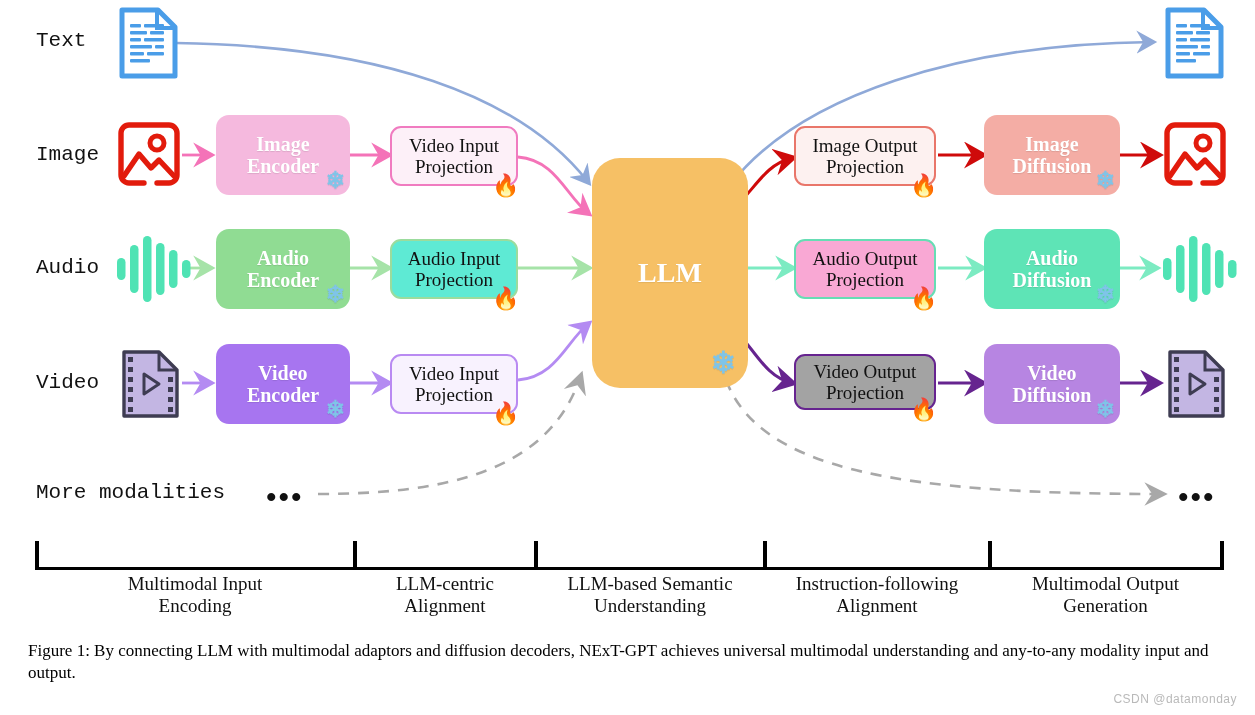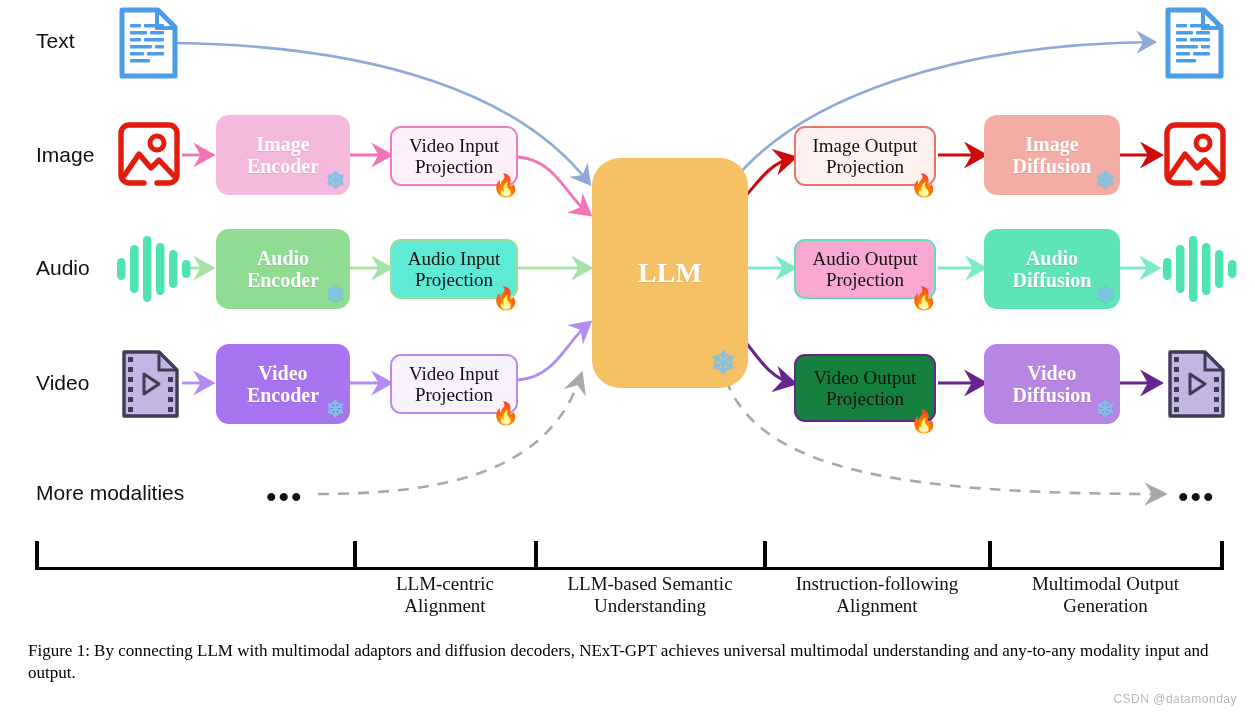--- a/index.html
+++ b/index.html
@@ -3,21 +3,21 @@
 <meta charset="utf-8">
 <style>
   html,body{margin:0;padding:0;background:#ffffff;}
   body{width:1255px;height:715px;font-family:"Liberation Serif",serif;overflow:hidden;position:relative;}
   #fig{position:absolute;left:0;top:0;width:1255px;height:715px;}
   .layer{position:absolute;left:0;top:0;width:1255px;height:715px;}
   svg.layer{pointer-events:none;}
 
   
   .mod-label{
-    position:absolute;font-family:Liberation Sans, sans-serif;font-size:21px;color:#111;
+    position:absolute;font-family:Liberation Mono, monospace;font-size:21px;color:#111;
     white-space:nowrap;text-align:left;
   }
 
   
   .box{
     position:absolute;border-radius:13px;box-sizing:border-box;
     display:flex;align-items:center;justify-content:center;
     text-align:center;line-height:1.12;
   }
   .box .lbl{display:block;}
@@ -269,21 +269,21 @@
   </div>
 
   <div class="box proj" style="left:794px;top:126px;width:142px;height:60px;background:#FDF1F0;border-color:#E9766A;">
     <span class="lbl"><span>Image Output</span><br><span>Projection</span></span>
     <span class="badge fire" style="right:-4px;bottom:-13px;">🔥</span>
   </div>
   <div class="box proj" style="left:794px;top:239px;width:142px;height:60px;background:#f9a8d4;border-color:#66DDB4;">
     <span class="lbl"><span>Audio Output</span><br><span>Projection</span></span>
     <span class="badge fire" style="right:-4px;bottom:-13px;">🔥</span>
   </div>
-  <div class="box proj" style="left:794px;top:354px;width:142px;height:68px;background:#15803d;border-color:#66248F;">
+  <div class="box proj" style="left:794px;top:354px;width:142px;height:56px;background:#a3a3a3;border-color:#66248F;">
     <span class="lbl"><span>Video Output</span><br><span>Projection</span></span>
     <span class="badge fire" style="right:-4px;bottom:-13px;">🔥</span>
   </div>
 
   <div class="box enc" style="left:984px;top:115px;width:136px;height:80px;background:#F4ADA5;">
     <span class="lbl"><span>Image</span><br><span>Diffusion</span></span>
     <span class="badge snow" style="right:5px;bottom:3px;">❄</span>
   </div>
   <div class="box enc" style="left:984px;top:229px;width:136px;height:80px;background:#5EE4B6;">
     <span class="lbl"><span>Audio</span><br><span>Diffusion</span></span>
@@ -297,20 +297,23 @@
   <div>
     <div class="axis-line" style="left:35px;top:567px;width:1188px;height:3px;"></div>
     <div class="axis-line" style="left:35px;top:541px;width:3.5px;height:29px;"></div>
     <div class="axis-line" style="left:353px;top:541px;width:3.5px;height:29px;"></div>
     <div class="axis-line" style="left:534px;top:541px;width:3.5px;height:29px;"></div>
     <div class="axis-line" style="left:763px;top:541px;width:3.5px;height:29px;"></div>
     <div class="axis-line" style="left:988px;top:541px;width:3.5px;height:29px;"></div>
     <div class="axis-line" style="left:1220px;top:541px;width:3.5px;height:29px;"></div>
   </div>
 
+  <div class="stage-label" style="left:40px;top:573px;width:310px;">
+    <span>Multimodal Input</span><br><span>Encoding</span>
+  </div>
   <div class="stage-label" style="left:356px;top:573px;width:178px;">
     <span>LLM-centric</span><br><span>Alignment</span>
   </div>
   <div class="stage-label" style="left:537px;top:573px;width:226px;">
     <span>LLM-based Semantic</span><br><span>Understanding</span>
   </div>
   <div class="stage-label" style="left:766px;top:573px;width:222px;">
     <span>Instruction-following</span><br><span>Alignment</span>
   </div>
   <div class="stage-label" style="left:991px;top:573px;width:229px;">

